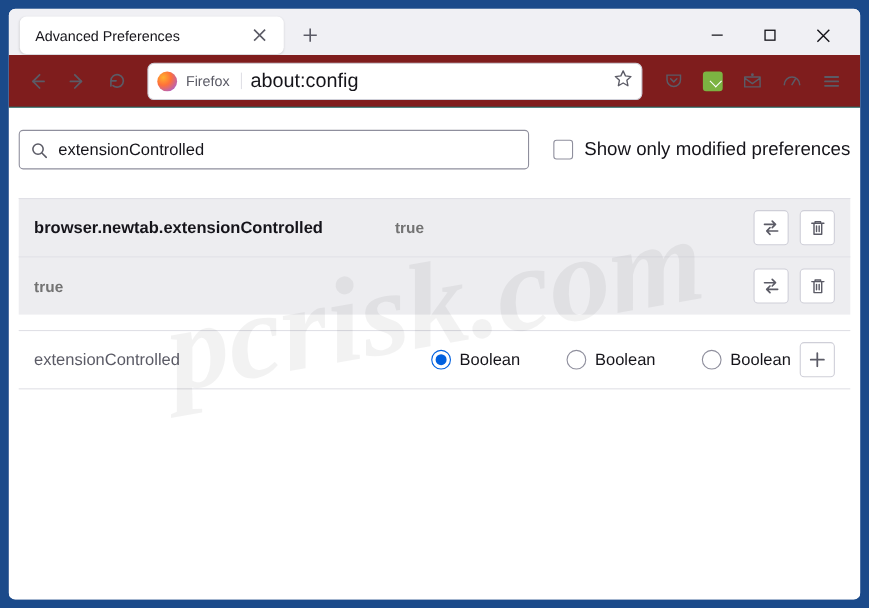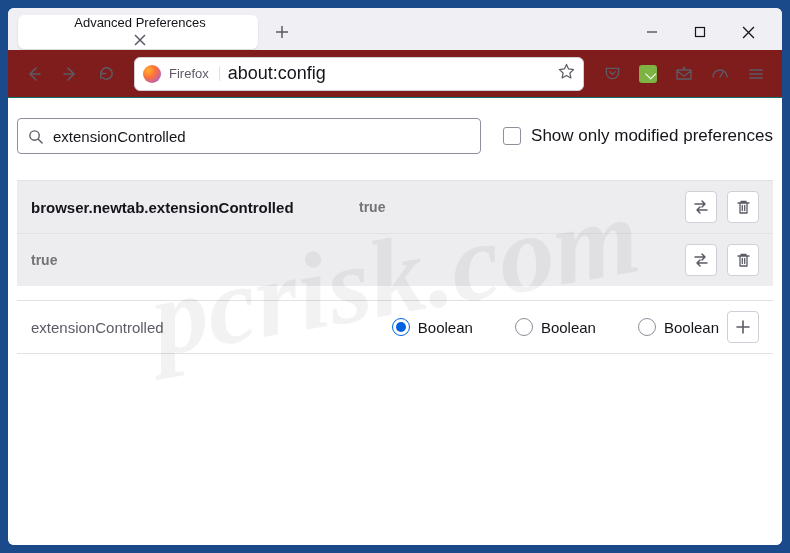--- a/index.html
+++ b/index.html
@@ -30,21 +30,20 @@
     }
     .tab {
       display: flex;
       align-items: center;
       background: #fff;
       border-radius: 6px;
       padding: 0 10px 0 14px;
       height: 34px;
       min-width: 240px;
       box-shadow: 0 1px 2px rgba(0,0,0,0.12);
-      flex-direction: column;
     }
     .tab-title {
       flex: 1;
       font-size: 13px;
       color: #15141a;
     }
     .tab-close {
       width: 24px;
       height: 24px;
       display: flex;

